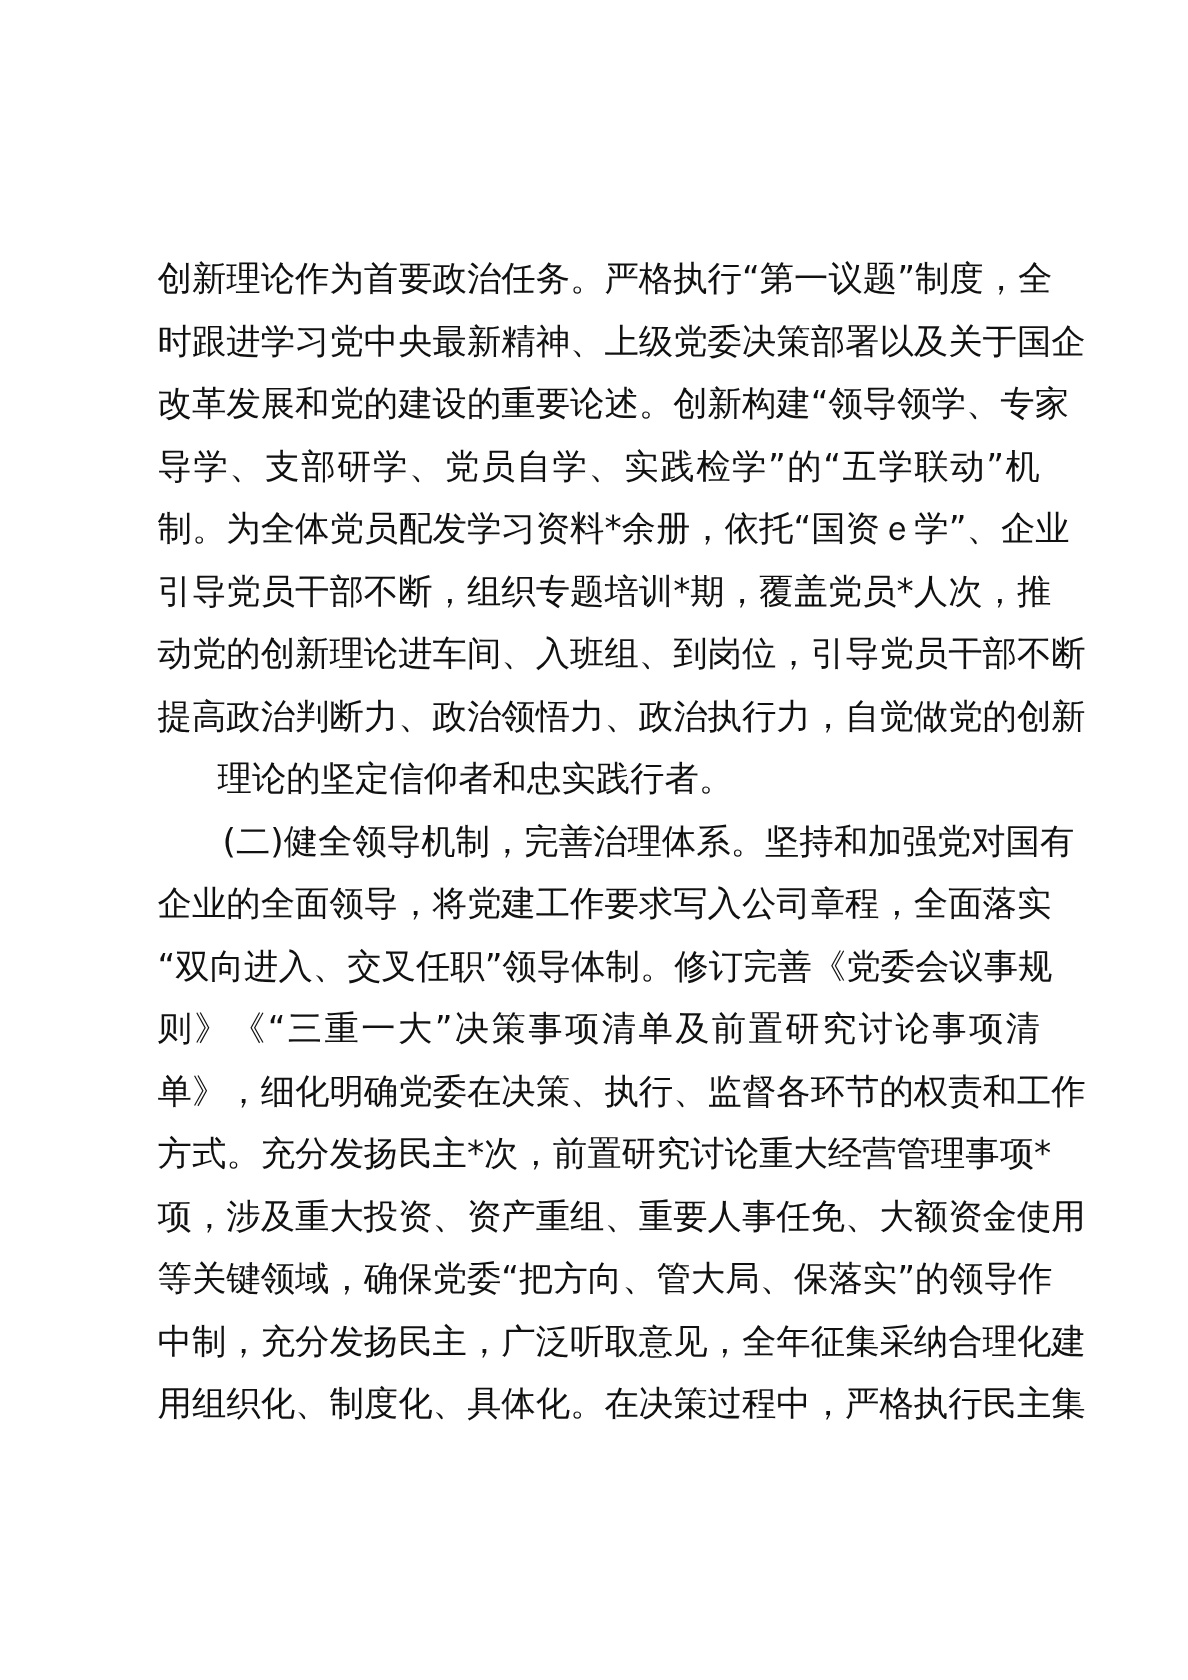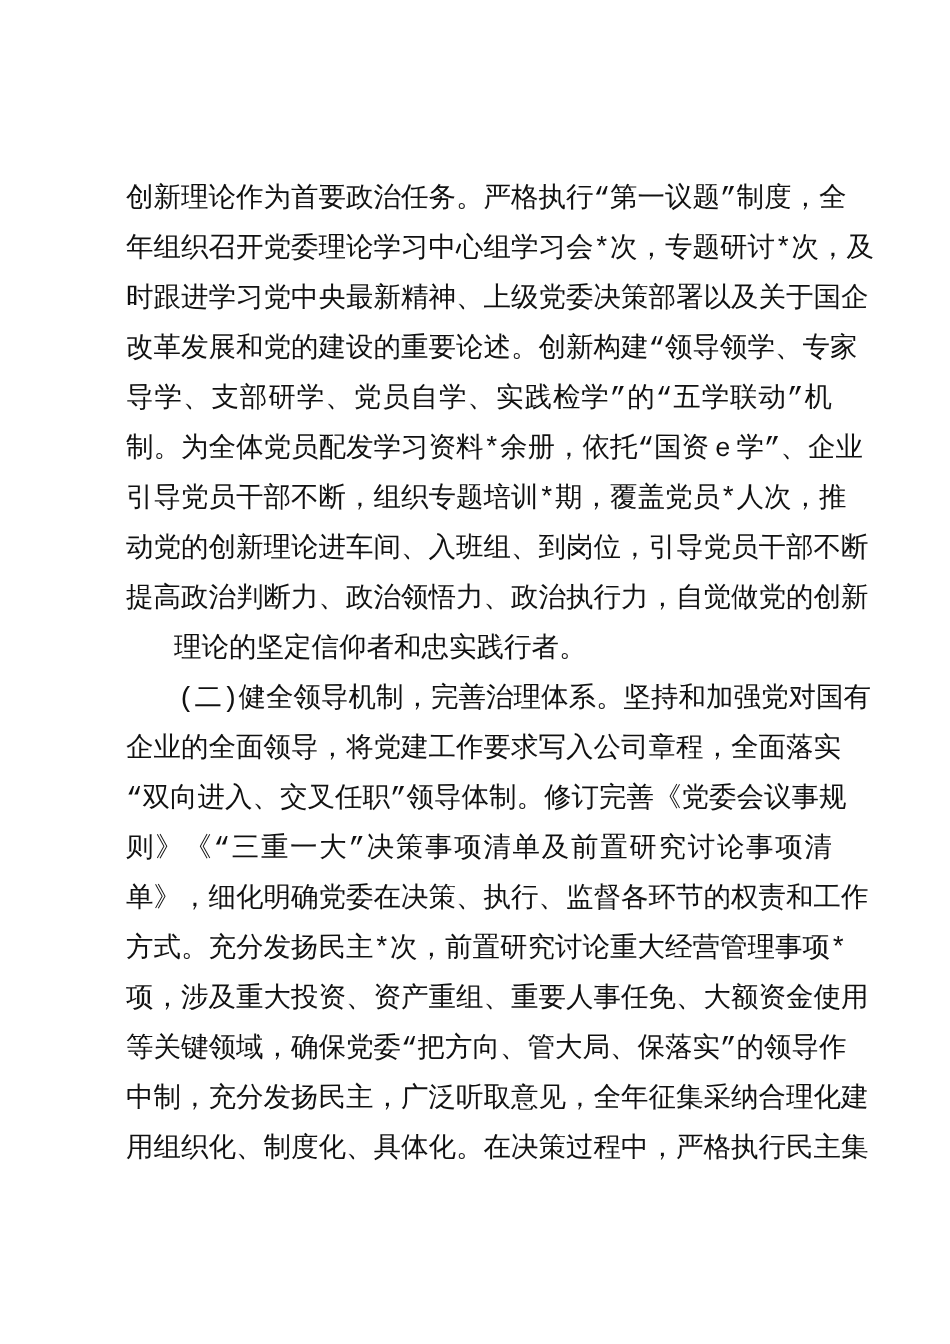--- a/index.html
+++ b/index.html
@@ -19,23 +19,22 @@
       position: absolute;
       left: 0;
       top: 0;
       width: 950px;
       height: 1344px;
       background: #ffffff;
     }
     .text-block {
       position: absolute;
       left: 126px;
-      top: 174px;
+      top: 198px;
       width: 706px;
-      font-family: Liberation Mono, monospace;
     }
     .line {
       display: block;
       height: 50px;
       line-height: 50px;
       font-size: 27.5px;
       white-space: nowrap;
       text-align: justify;
       text-align-last: justify;
       letter-spacing: 0;
@@ -49,21 +48,20 @@
     }
   </style>
 </head>
 <body>
 
 <div class="page">
   <div class="text-block">
 
     <div>
       <span class="line">创新理论作为首要政治任务。严格执行“第一议题”制度，全</span>
-      <span class="line">年组织召开党委理论学习中心组学习会*次，专题研讨*次，及</span>
       <span class="line">时跟进学习党中央最新精神、上级党委决策部署以及关于国企</span>
       <span class="line">改革发展和党的建设的重要论述。创新构建“领导领学、专家</span>
       <span class="line">导学、支部研学、党员自学、实践检学”的“五学联动”机</span>
       <span class="line">制。为全体党员配发学习资料*余册，依托“国资ｅ学”、企业</span>
       <span class="line">引导党员干部不断，组织专题培训*期，覆盖党员*人次，推</span>
       <span class="line">动党的创新理论进车间、入班组、到岗位，引导党员干部不断</span>
       <span class="line">提高政治判断力、政治领悟力、政治执行力，自觉做党的创新</span>
       <span class="line last">理论的坚定信仰者和忠实践行者。</span>
     </div>
 

